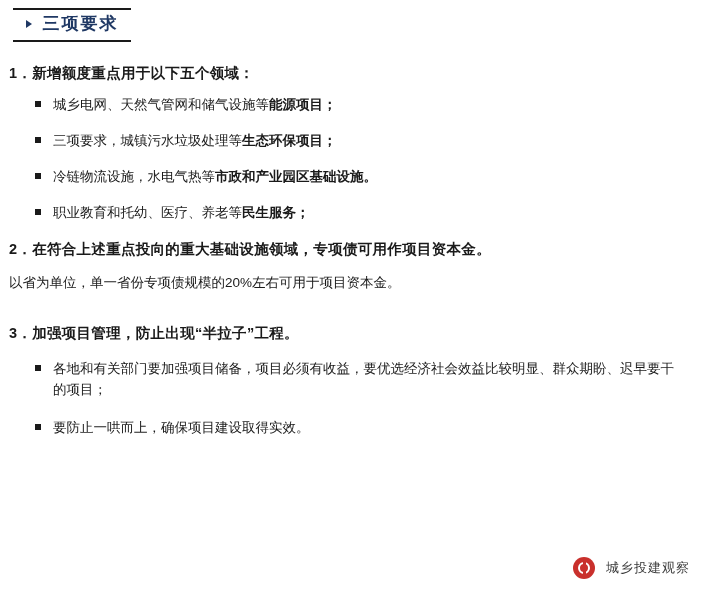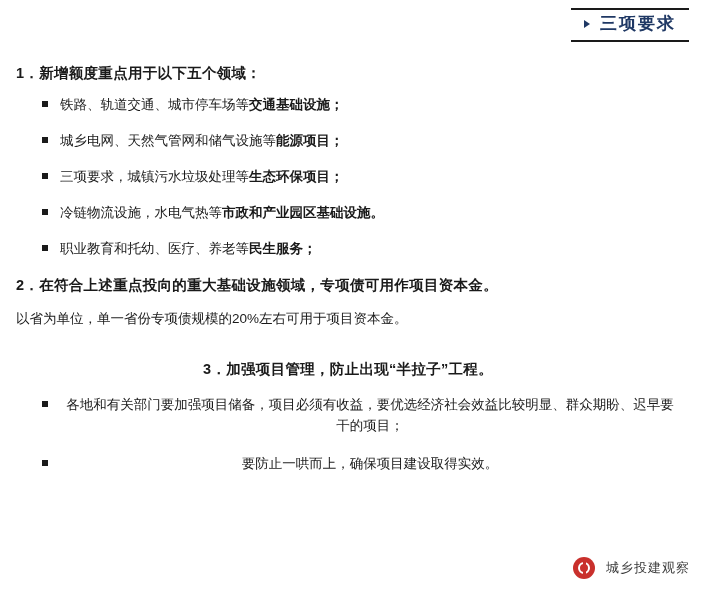--- a/index.html
+++ b/index.html
@@ -18,21 +18,21 @@
   .page {
     width: 702px;
     height: 591px;
     position: relative;
     box-sizing: border-box;
     padding: 0;
   }
 
   
   .title-wrap {
-    text-align: right;
+    text-align: left;
     padding-top: 8px;
     position: relative;
   }
   .title-box {
     display: inline-block;
     position: relative;
     padding: 4px 26px 6px 26px;
   }
   .title-box .bar-top,
   .title-box .bar-bottom {
@@ -60,21 +60,21 @@
     margin-right: 6px;
     width: 0;
     height: 0;
     border-left: 6px solid #1f3864;
     border-top: 4px solid transparent;
     border-bottom: 4px solid transparent;
   }
 
   
   .content {
-    padding: 18px 22px 0 16px;
+    padding: 18px 22px 0 9px;
   }
   .sec-head {
     font-size: 14.5px;
     font-weight: bold;
     color: #1a1a1a;
     line-height: 22px;
     margin: 0 0 10px 0;
     letter-spacing: 0.3px;
   }
   .sec-head .num {
@@ -108,21 +108,21 @@
   .para {
     font-size: 13.5px;
     line-height: 22px;
     color: #1a1a1a;
     margin: 0 0 0 0;
   }
 
   .block-1 { margin-top: 2px; }
   .block-2 { margin-top: 4px; }
   .block-2 .sec-head { margin-bottom: 12px; margin-top: 8px; }
-  .block-3 { margin-top: 28px; text-align: center; }
+  .block-3 { margin-top: 28px; }
   .block-3 .sec-head { margin-bottom: 14px; }
   .block-3 .bullets li { margin-bottom: 17px; }
 
   
   .footer-badge {
     position: absolute;
     right: 12px;
     bottom: 12px;
     display: flex;
     align-items: center;
@@ -178,23 +178,20 @@
   </div>
 
   <div class="content">
 
     <div class="block-1">
       <p class="sec-head">
         <span class="num">1．</span><span>新增额度重点用于以下五个领域：</span>
       </p>
       <ul class="bullets">
         <li>
-          <span>铁路、轨道交通、城市停车场等</span><span class="em">交通基础设施</span><span class="em">；</span>
-        </li>
-        <li>
           <span>城乡电网、天然气管网和储气设施等</span><span class="em">能源项目</span><span class="em">；</span>
         </li>
         <li>
           <span>三项要求，城镇污水垃圾处理等</span><span class="em">生态环保项目</span><span class="em">；</span>
         </li>
         <li>
           <span>冷链物流设施，水电气热等</span><span class="em">市政和产业园区基础设施</span><span class="em">。</span>
         </li>
         <li>
           <span>职业教育和托幼、医疗、养老等</span><span class="em">民生服务</span><span class="em">；</span>

